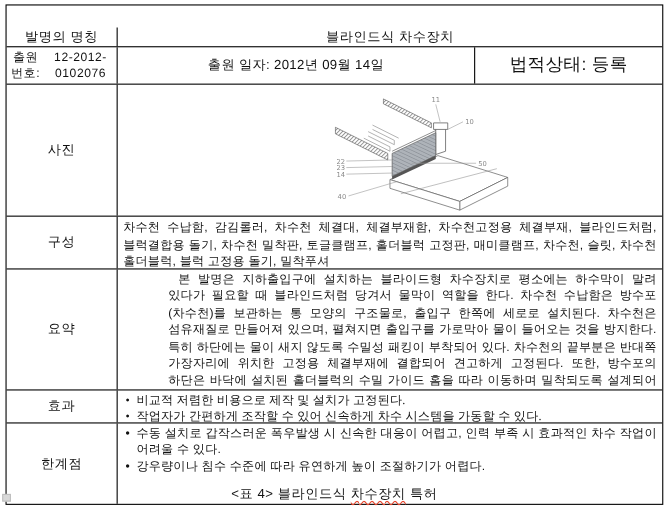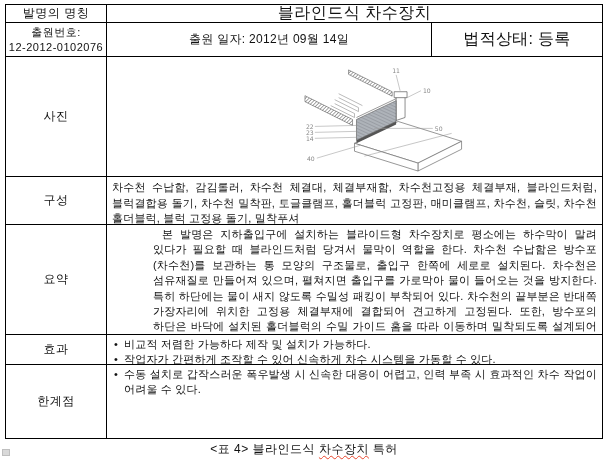--- a/index.html
+++ b/index.html
@@ -14,30 +14,30 @@
   }
   .trow{display:flex;box-sizing:border-box;border-top:1px solid #000;}
   .trow:first-child{border-top:none;}
   .cell{box-sizing:border-box;border-left:1px solid #000;overflow:hidden;}
   .cell:first-child{border-left:none;}
   .label-cell{
     width:100px;flex:0 0 100px;display:flex;align-items:center;justify-content:center;
     text-align:center;font-size:12px;letter-spacing:0.5px;
   }
   .content-cell{flex:1 1 auto;position:relative;}
-  .r1{height:17px;}
-  .r1 .content-cell{display:flex;align-items:center;justify-content:center;font-size:16px;letter-spacing:0.5px;}
+  .r1{height:17px;margin-top:20px;}
+  .r1 .content-cell{display:flex;align-items:center;justify-content:center;font-size:12px;letter-spacing:0.5px;}
   .r2{height:34px;}
-  .r2 .appno{flex-direction:column;line-height:15px;font-size:11px;}
+  .r2 .appno{flex-direction:row;line-height:15px;font-size:11px;}
   .r2 .date-cell{width:325px;flex:0 0 325px;display:flex;align-items:center;justify-content:center;font-size:12px;letter-spacing:0.3px;}
   .r2 .status-cell{display:flex;align-items:center;justify-content:center;font-size:16px;letter-spacing:0.3px;}
   .r3{height:120px;}
   .r4{height:48px;}
   .r5{height:110px;}
-  .r6{height:30px;}
+  .r6{height:30px;font-family:Liberation Serif, serif;}
   .r7{height:74px;}
   .bodytext{
     font-size:11px;line-height:15.5px;padding:3px 5px 2px 5px;
     text-align:justify;word-break:keep-all;letter-spacing:0.2px;
   }
   .r4 .bodytext{line-height:15.5px;}
   .r5 .bodytext{line-height:15.4px;padding-top:2px;margin-left:41px;}
   .r5 .bodytext .indent{display:inline-block;width:9px;}
   ul.bullets{margin:0;padding:2px 5px 0 6px;list-style:none;}
   ul.bullets li{
@@ -158,31 +158,32 @@
     <div class="cell label-cell">요약</div>
     <div class="cell content-cell">
       <div class="bodytext"><span class="indent"></span><span>본 발명은 지하출입구에 설치하는 블라이드형 차수장치로 평소에는 하수막이 말려 있다가 필요할 때 블라인드처럼 당겨서 물막이 역할을 한다. 차수천 수납함은 방수포(차수천)를 보관하는 통 모양의 구조물로, 출입구 한쪽에 세로로 설치된다. 차수천은 섬유재질로 만들어져 있으며, 펼쳐지면 출입구를 가로막아 물이 들어오는 것을 방지한다. 특히 하단에는 물이 새지 않도록 수밀성 패킹이 부착되어 있다. 차수천의 끝부분은 반대쪽 가장자리에 위치한 고정용 체결부재에 결합되어 견고하게 고정된다. 또한, 방수포의 하단은 바닥에 설치된 홀더블럭의 수밀 가이드 홈을 따라 이동하며 밀착되도록 설계되어 있어, 차수막이 제대로 자리 잡고 물이 새지 않도록 한다.</span></div>
     </div>
   </div>
 
   <div class="trow r6">
     <div class="cell label-cell">효과</div>
     <div class="cell content-cell">
       <ul class="bullets">
-        <li>비교적 저렴한 가능하다 제작 및 설치가 가능하다.</li>
+        <li>비교적 저렴한 비용으로 제작 및 설치가 고정된다.</li>
         <li>작업자가 간편하게 조작할 수 있어 신속하게 차수 시스템을 가동할 수 있다.</li>
       </ul>
     </div>
   </div>
 
   <div class="trow r7">
     <div class="cell label-cell">한계점</div>
     <div class="cell content-cell">
       <ul class="bullets">
         <li>수동 설치로 갑작스러운 폭우발생 시 신속한 대응이 어렵고, 인력 부족 시 효과적인 차수 작업이 어려울 수 있다.</li>
+        <li>강우량이나 침수 수준에 따라 유연하게 높이 조절하기가 어렵다.</li>
       </ul>
     </div>
   </div>
 
 </div>
 
 <div class="caption"><span>&lt;표 4&gt; 블라인드식 </span><span class="squiggle">차수장치</span><span> 특허</span></div>
 
 <div class="corner-artifact"></div>
 

